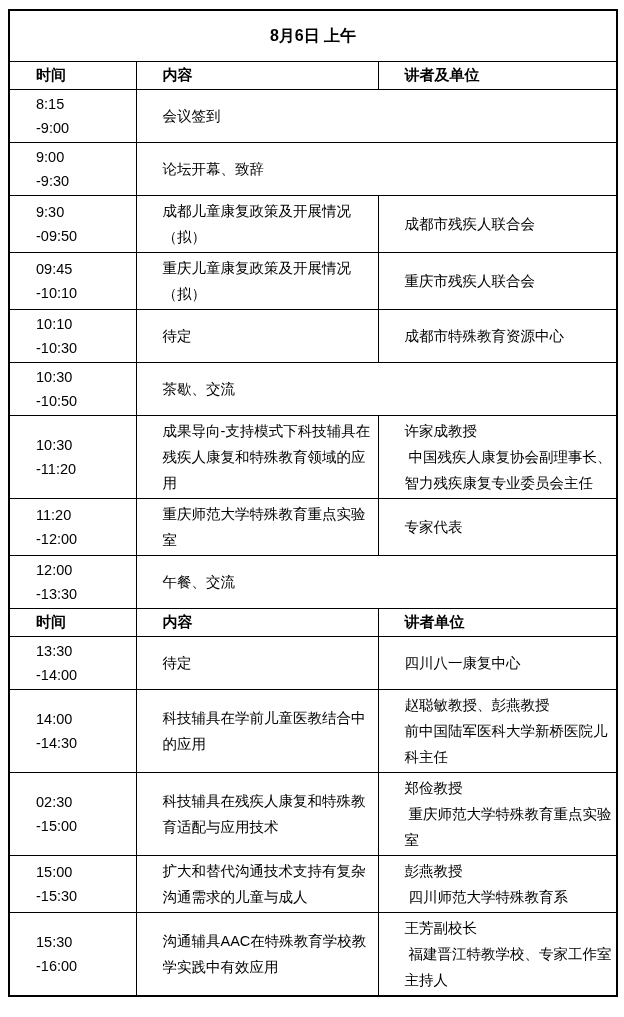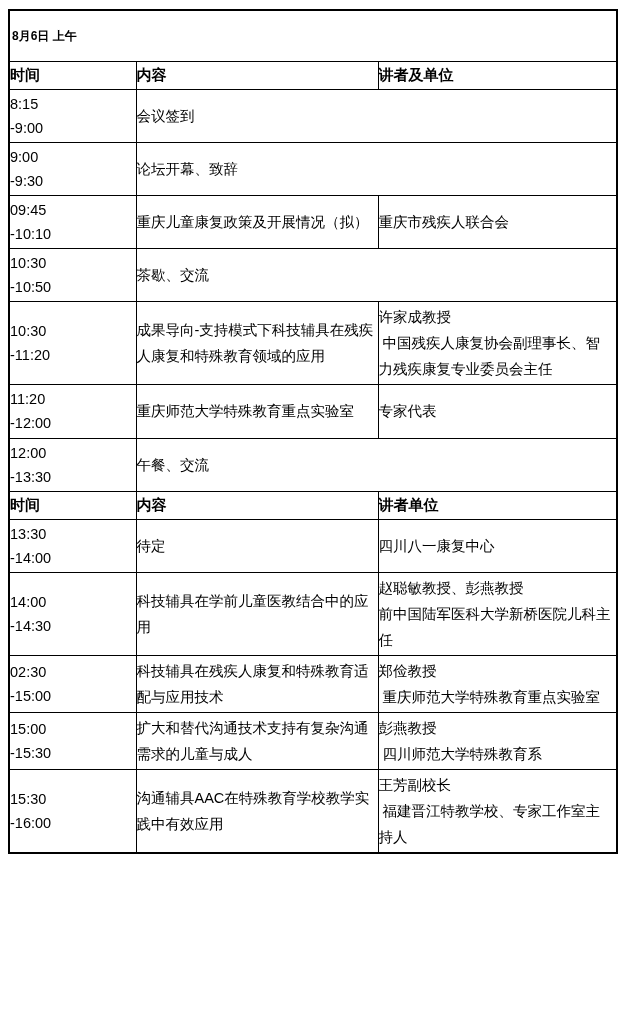--- a/index.html
+++ b/index.html
@@ -9,26 +9,26 @@
     color:#000000;position:relative;
   }
   table.sched{
     position:absolute;left:8px;top:9px;width:608px;
     border-collapse:collapse;border:2px solid #000000;
     table-layout:fixed;
   }
   td,th{
     border:1px solid #000000;
     vertical-align:middle;text-align:left;
-    padding:2px 4px 2px 0;
+    padding:2px 4px 2px 26px;
     font-size:14.5px;line-height:26px;font-weight:normal;
     overflow:hidden;
   }
   td.title-cell{
-    font-weight:bold;font-size:12px;padding:2px;
+    text-align:center;font-weight:bold;font-size:16px;padding:2px;
   }
   th{font-weight:bold;font-size:15px;line-height:22px;}
   td.time .tl{line-height:24px;white-space:pre;}
   td.content{white-space:pre-wrap;margin-left:16px;}
   td.speaker .sl{line-height:26px;white-space:pre-wrap;}
 </style>
 </head>
 <body>
 
 <table class="sched">
@@ -57,33 +57,55 @@
     </tr>
 
     <tr style="height:48px">
       <td class="time">
         <div class="tl">9:00</div>
         <div class="tl">-9:30</div>
       </td>
       <td class="content" colspan="2">论坛开幕、致辞</td>
     </tr>
 
+    <tr style="height:48px">
+      <td class="time">
+        <div class="tl">9:30</div>
+        <div class="tl">-09:50</div>
+      </td>
+      <td class="content">成都儿童康复政策及开展情况（拟）</td>
+      <td class="speaker">
+        <div class="sl">成都市残疾人联合会</div>
+        <div class="sl"></div>
+      </td>
+    </tr>
 
     <tr style="height:48px">
       <td class="time">
         <div class="tl">09:45</div>
         <div class="tl">-10:10</div>
       </td>
       <td class="content">重庆儿童康复政策及开展情况（拟）</td>
       <td class="speaker">
         <div class="sl">重庆市残疾人联合会</div>
         <div class="sl"></div>
       </td>
     </tr>
 
+    <tr style="height:48px">
+      <td class="time">
+        <div class="tl">10:10</div>
+        <div class="tl">-10:30</div>
+      </td>
+      <td class="content">待定</td>
+      <td class="speaker">
+        <div class="sl">成都市特殊教育资源中心</div>
+        <div class="sl"></div>
+      </td>
+    </tr>
 
     <tr style="height:48px">
       <td class="time">
         <div class="tl">10:30</div>
         <div class="tl">-10:50</div>
       </td>
       <td class="content" colspan="2">茶歇、交流</td>
     </tr>
 
     <tr style="height:73px">

